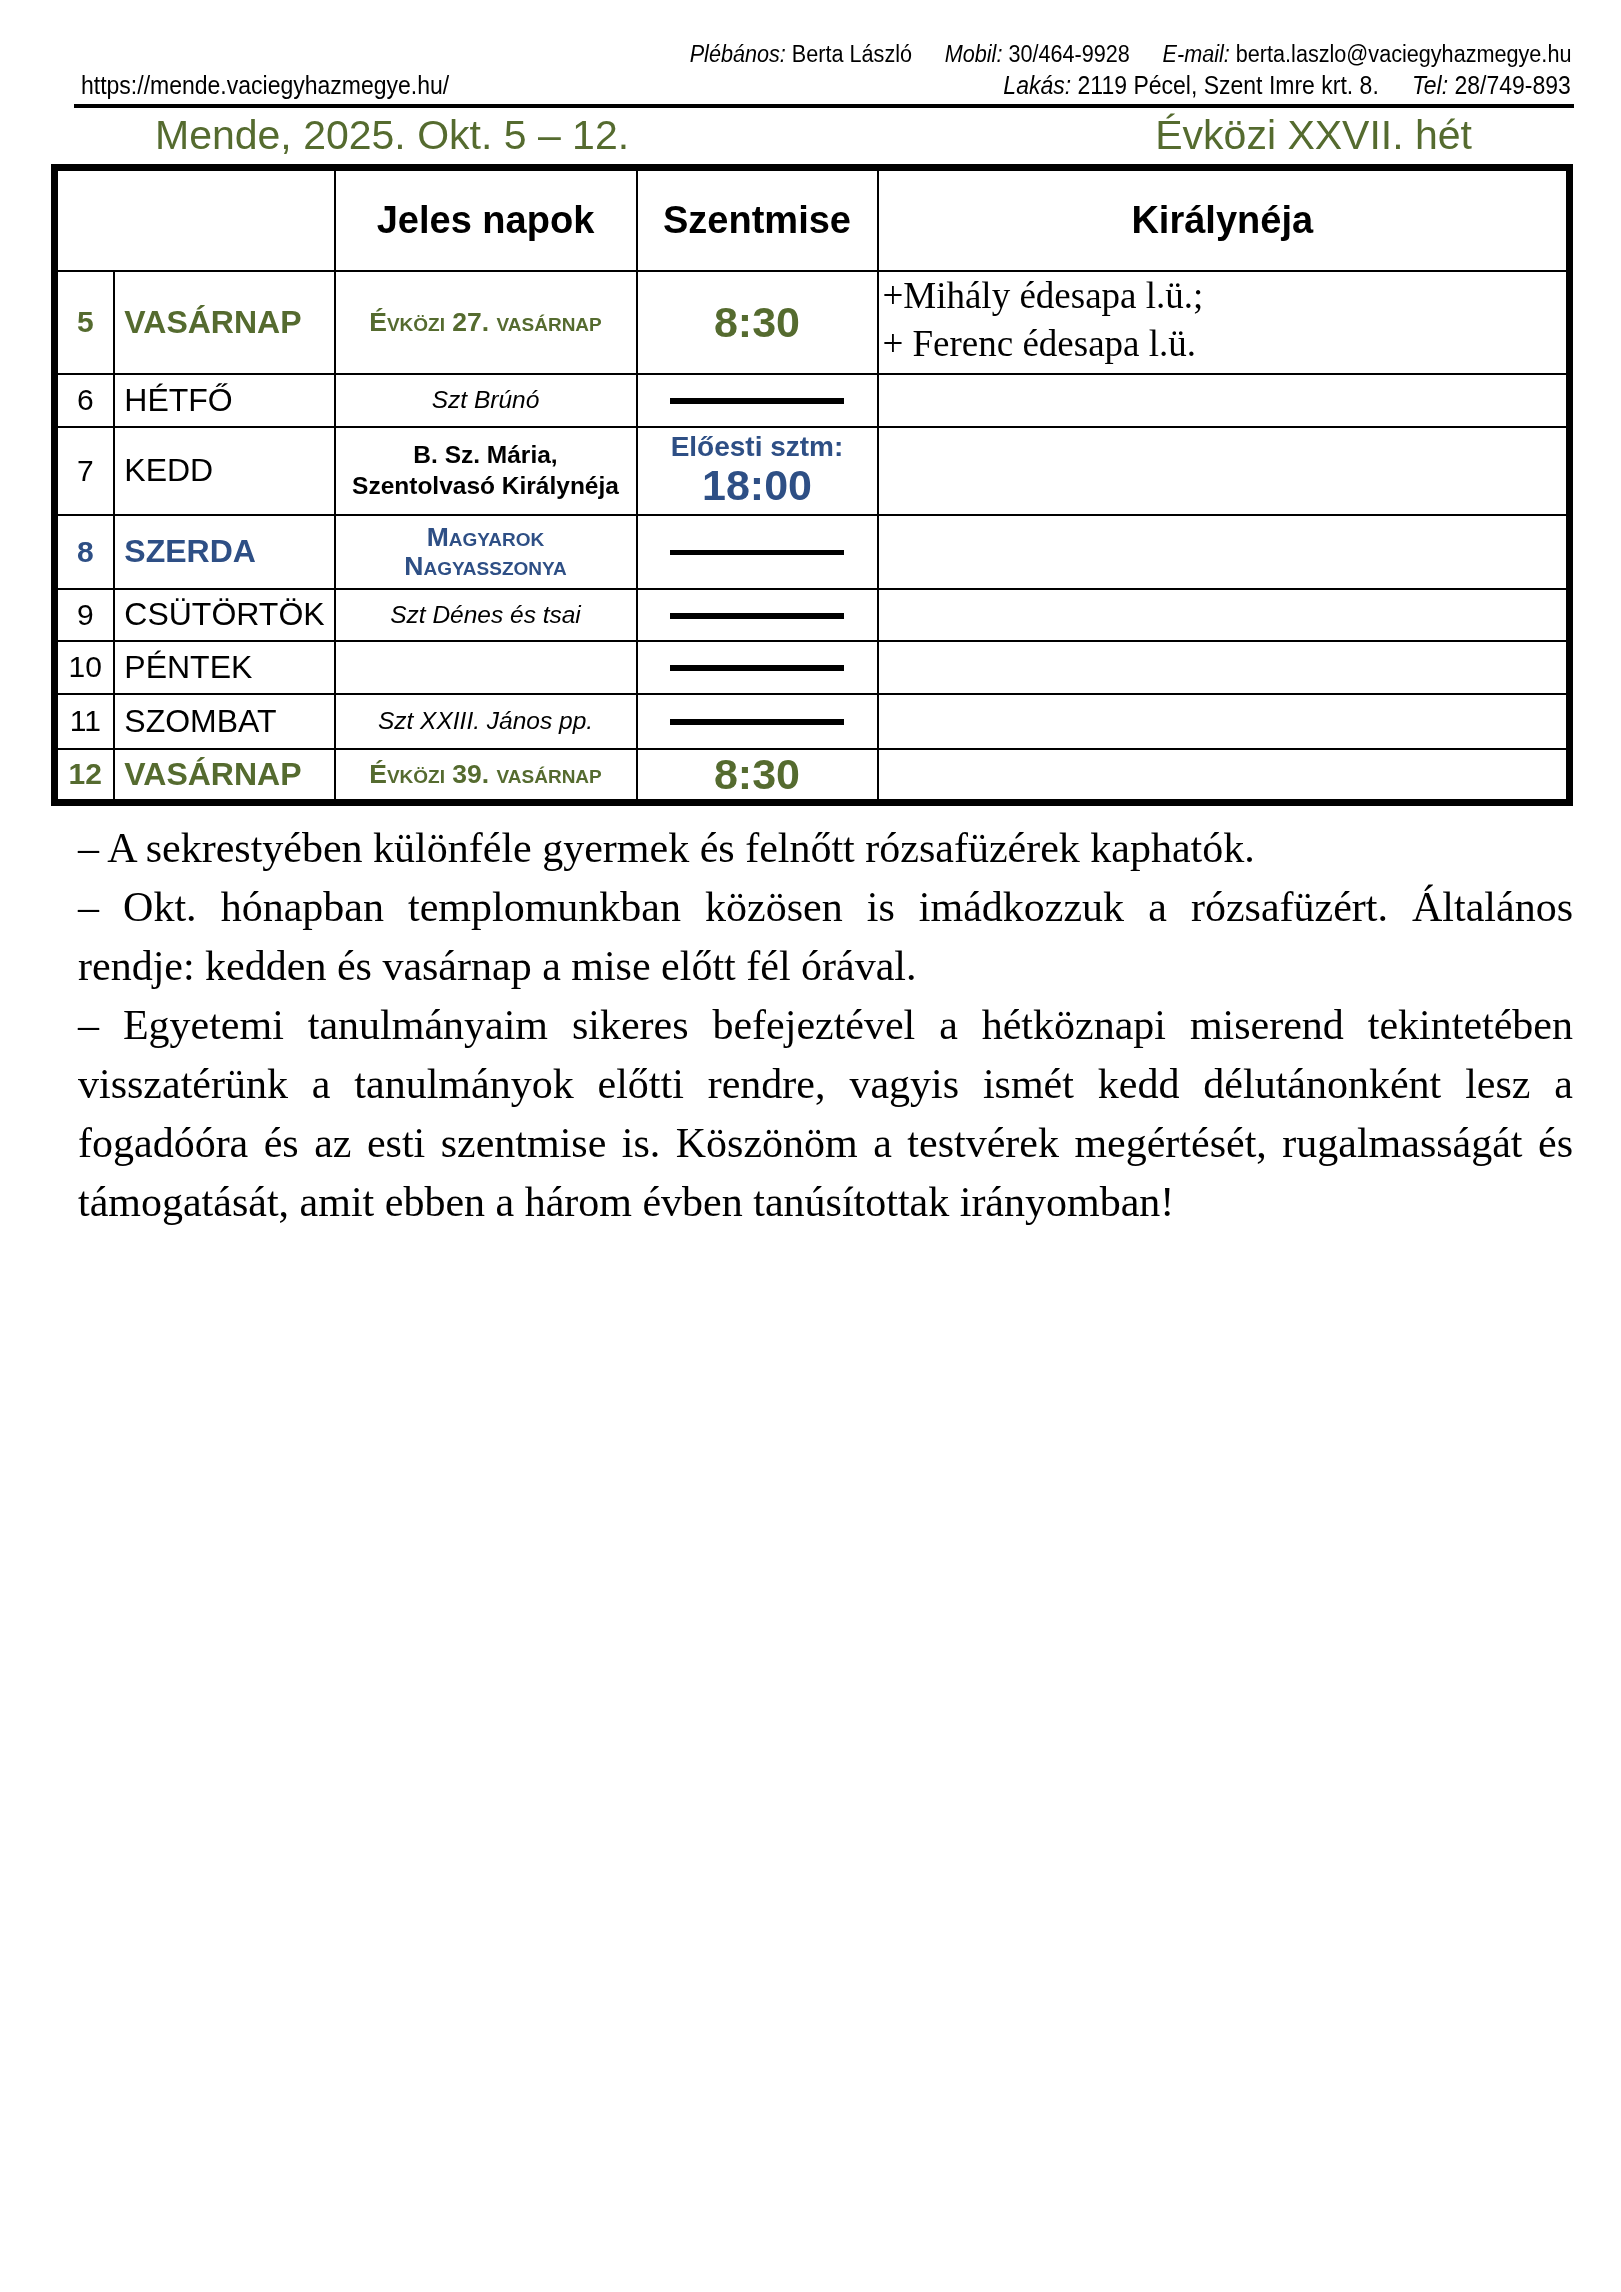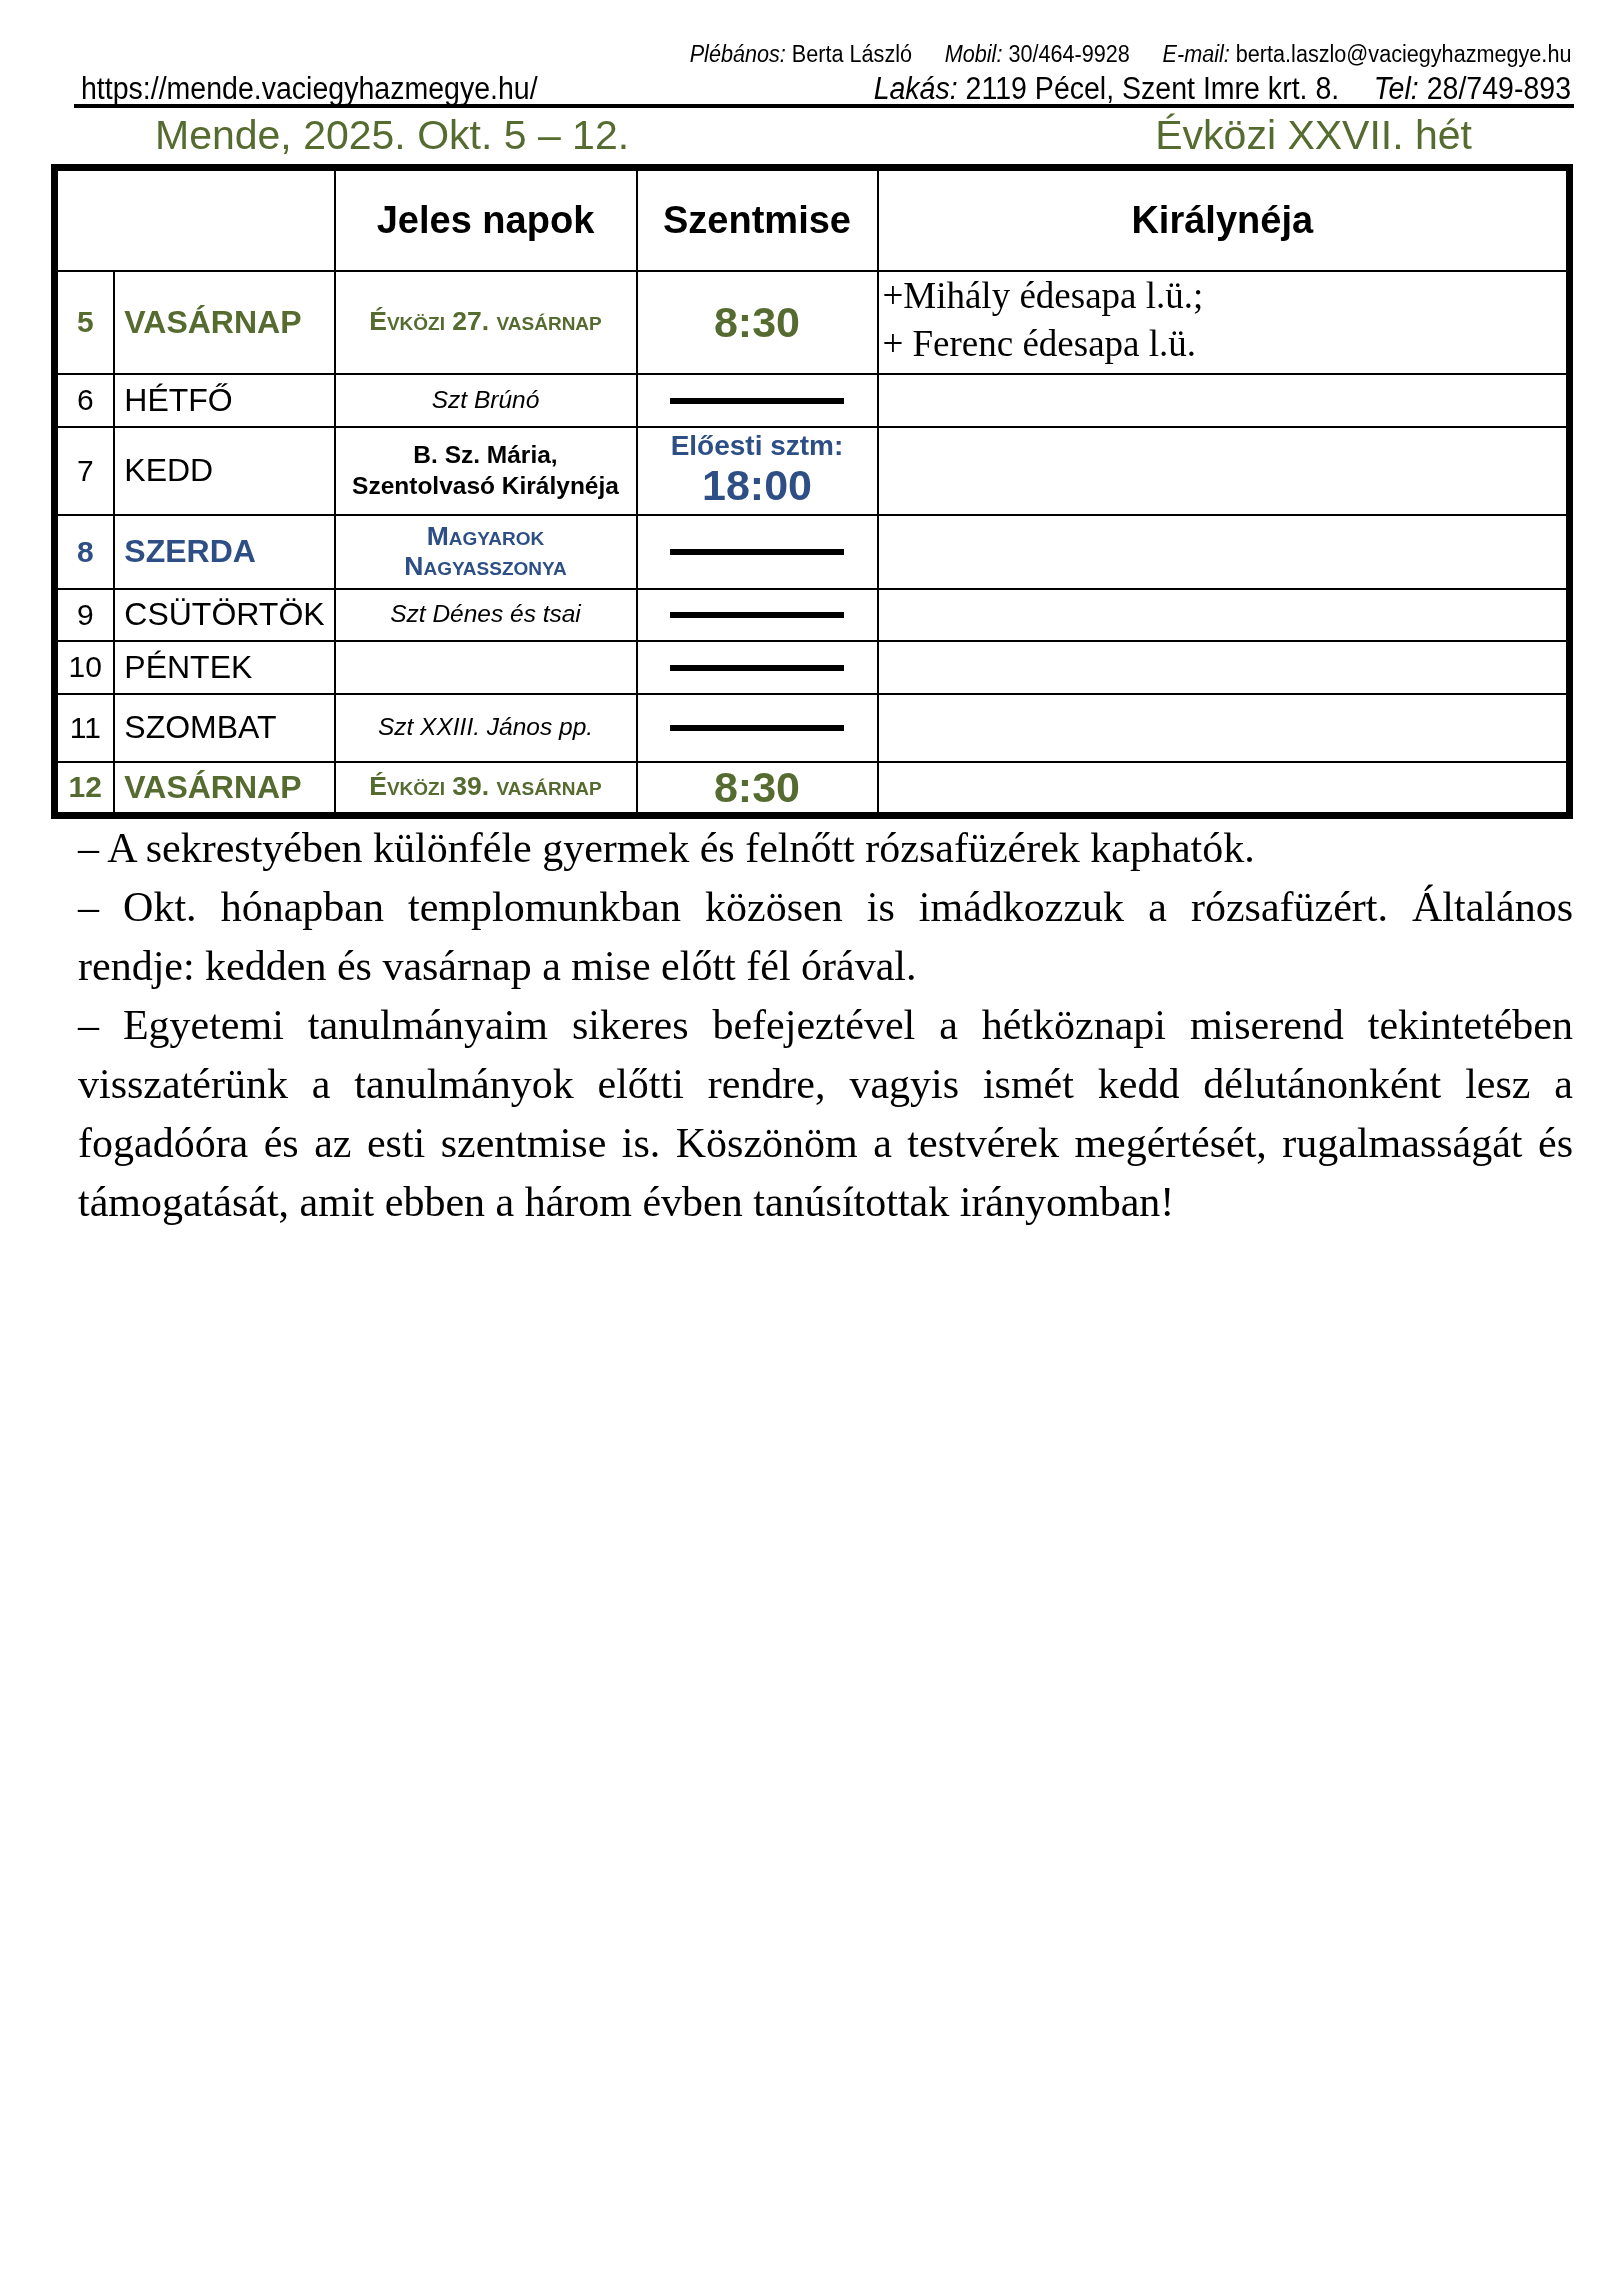--- a/index.html
+++ b/index.html
@@ -1,20 +1,20 @@
 <!DOCTYPE html>
 <html><head>
 <meta charset="utf-8">
 <style>
   html, body { margin:0; padding:0; background:#ffffff; }
   body { width:1621px; height:2293px; position:relative; overflow:hidden; color:#000; }
   .sans { font-family: "Liberation Sans", sans-serif; }
 
   #hdr-line1 { position:absolute; right:50px; top:41px; font-size:23.5px; white-space:nowrap; transform:scaleX(0.92); transform-origin:right center; }
-  #hdr-line2 { position:absolute; left:81px; right:50px; top:71px; font-size:31px; display:flex; justify-content:space-between; white-space:nowrap; }
+  #hdr-line2 { position:absolute; left:81px; right:50px; top:71px; font-size:25px; display:flex; justify-content:space-between; white-space:nowrap; }
   #hdr-line2 .l { transform:scaleX(0.92); transform-origin:left center; }
   #hdr-line2 .r { transform:scaleX(0.92); transform-origin:right center; }
   .lbl { font-style:italic; }
   .gap { display:inline-block; width:29px; }
   #rule { position:absolute; left:74px; width:1500px; top:104px; height:3.9px; background:#000; }
 
   #title-left { position:absolute; left:155px; top:112px; font-size:41px; color:#556B2F; white-space:nowrap; }
   #title-right { position:absolute; right:149px; top:112px; font-size:41px; color:#556B2F; white-space:nowrap; }
 
   #sched { position:absolute; left:51px; top:164px; width:1522px; height:642px; border-collapse:collapse; table-layout:fixed; border:7.8px solid #000; box-sizing:border-box; }
@@ -127,21 +127,21 @@
     <td class="mass"><span class="dash"></span></td>
     <td class="intent"></td>
   </tr>
   <tr style="height:53px">
     <td class="num">10</td>
     <td class="day">PÉNTEK</td>
     <td class="feast it"></td>
     <td class="mass"><span class="dash"></span></td>
     <td class="intent"></td>
   </tr>
-  <tr style="height:68px">
+  <tr style="height:55px">
     <td class="num">11</td>
     <td class="day">SZOMBAT</td>
     <td class="feast it">Szt XXIII. János pp.</td>
     <td class="mass"><span class="dash"></span></td>
     <td class="intent"></td>
   </tr>
   <tr style="height:53px" class="green">
     <td class="num b">12</td>
     <td class="day b">VASÁRNAP</td>
     <td class="feast sc">Évközi 39. vasárnap</td>

